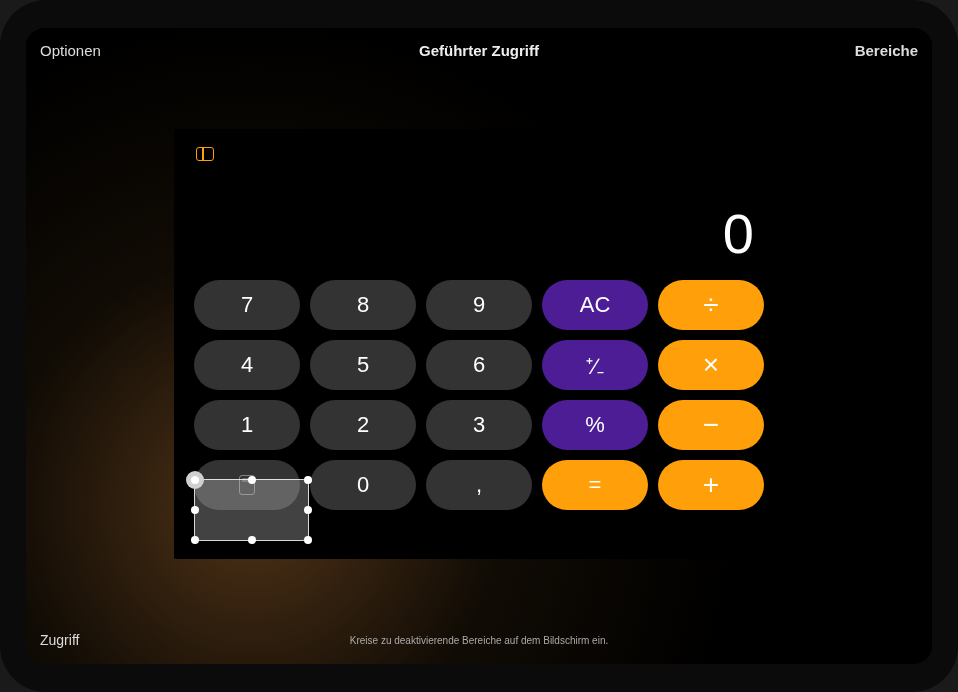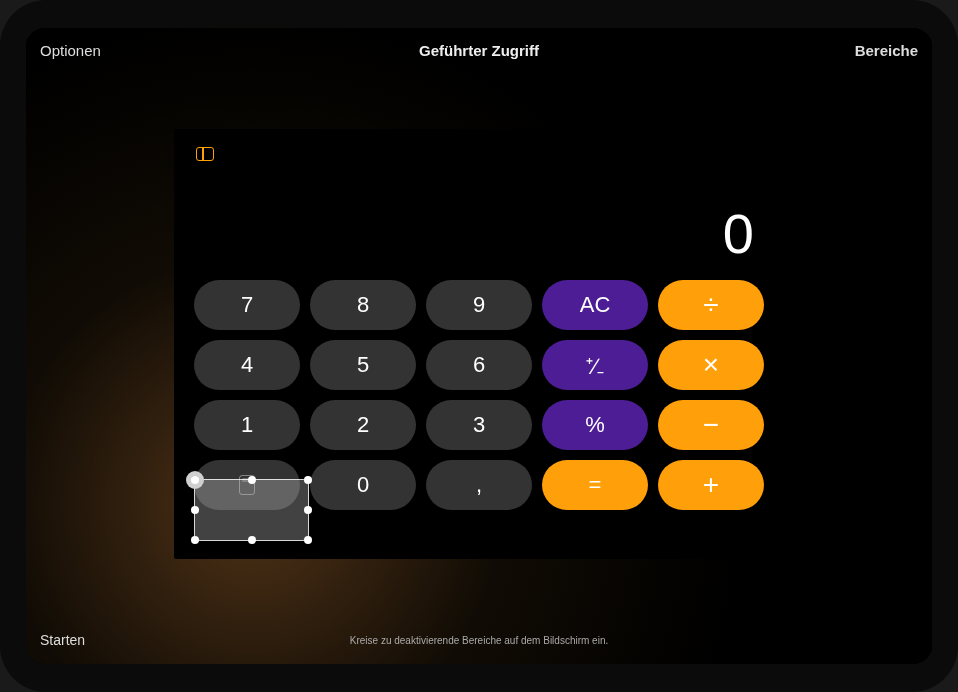--- a/index.html
+++ b/index.html
@@ -182,17 +182,17 @@
           <div class="handle h-ml"></div>
           <div class="handle h-mr"></div>
           <div class="handle h-bl"></div>
           <div class="handle h-bm"></div>
           <div class="handle h-br"></div>
         </div>
       </div>
     </div>
 
     <div class="bottom-bar">
-      <button class="optbtn">Starten</button>
+      <button class="optbtn">Zugriff</button>
       <div class="hint">Kreise zu deaktivierende Bereiche auf dem Bildschirm ein.</div>
     </div>
   </div>
 </div>
 
 </body></html>

